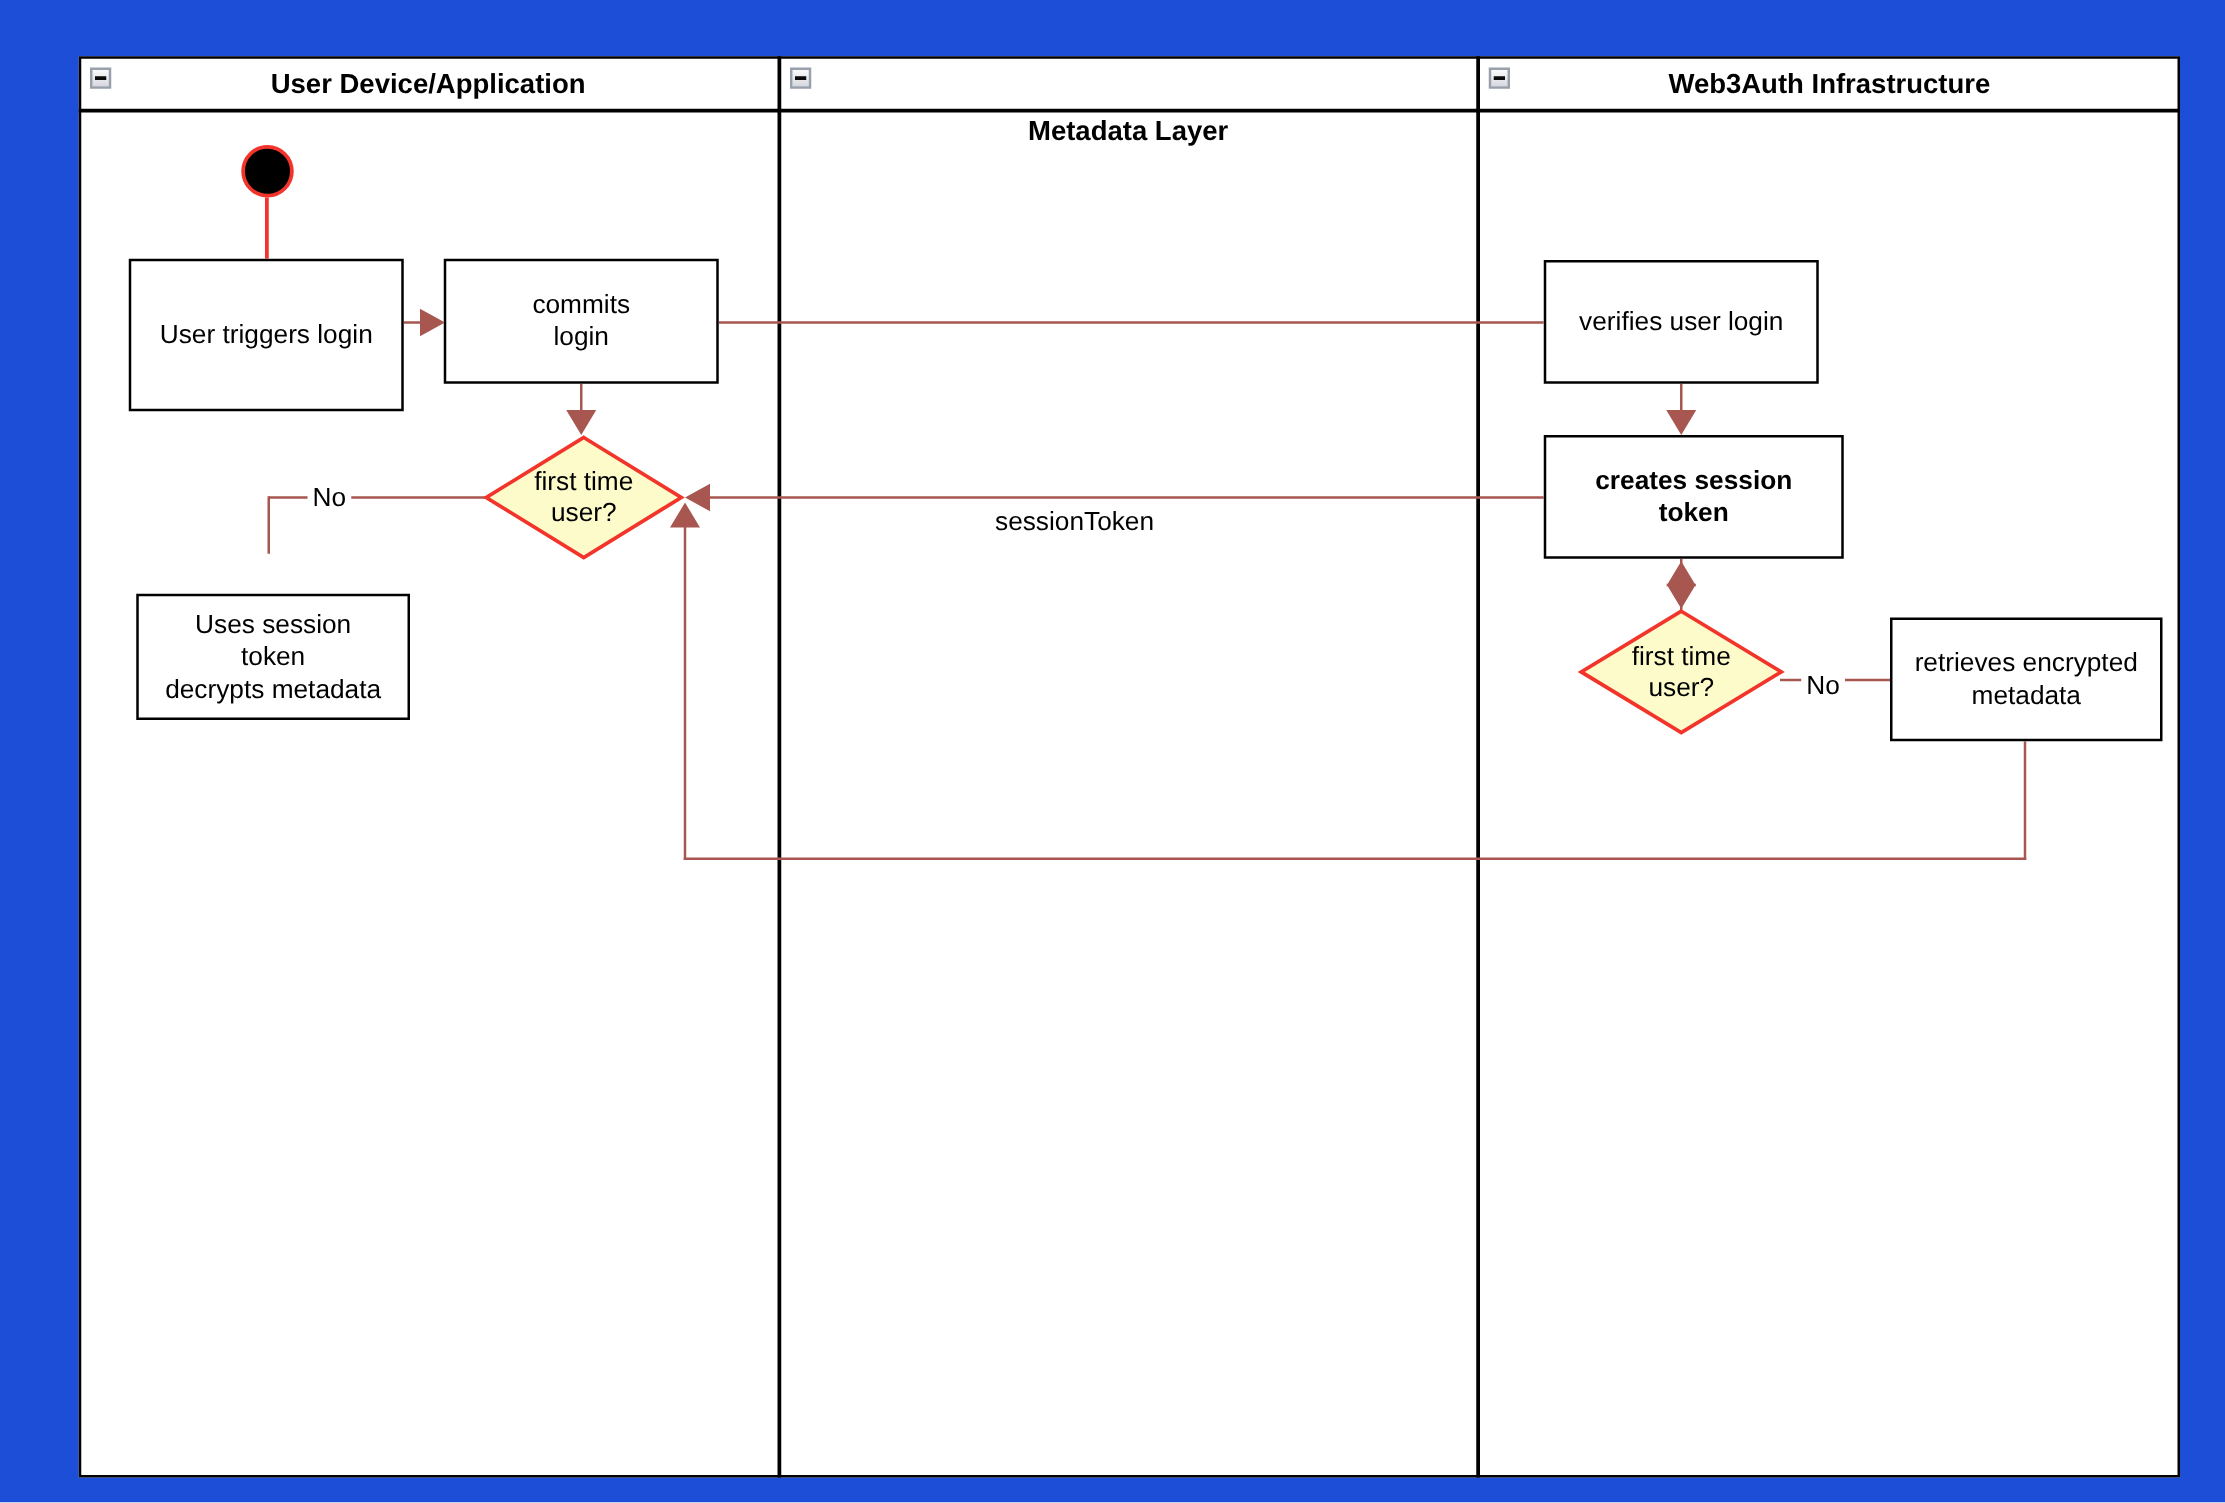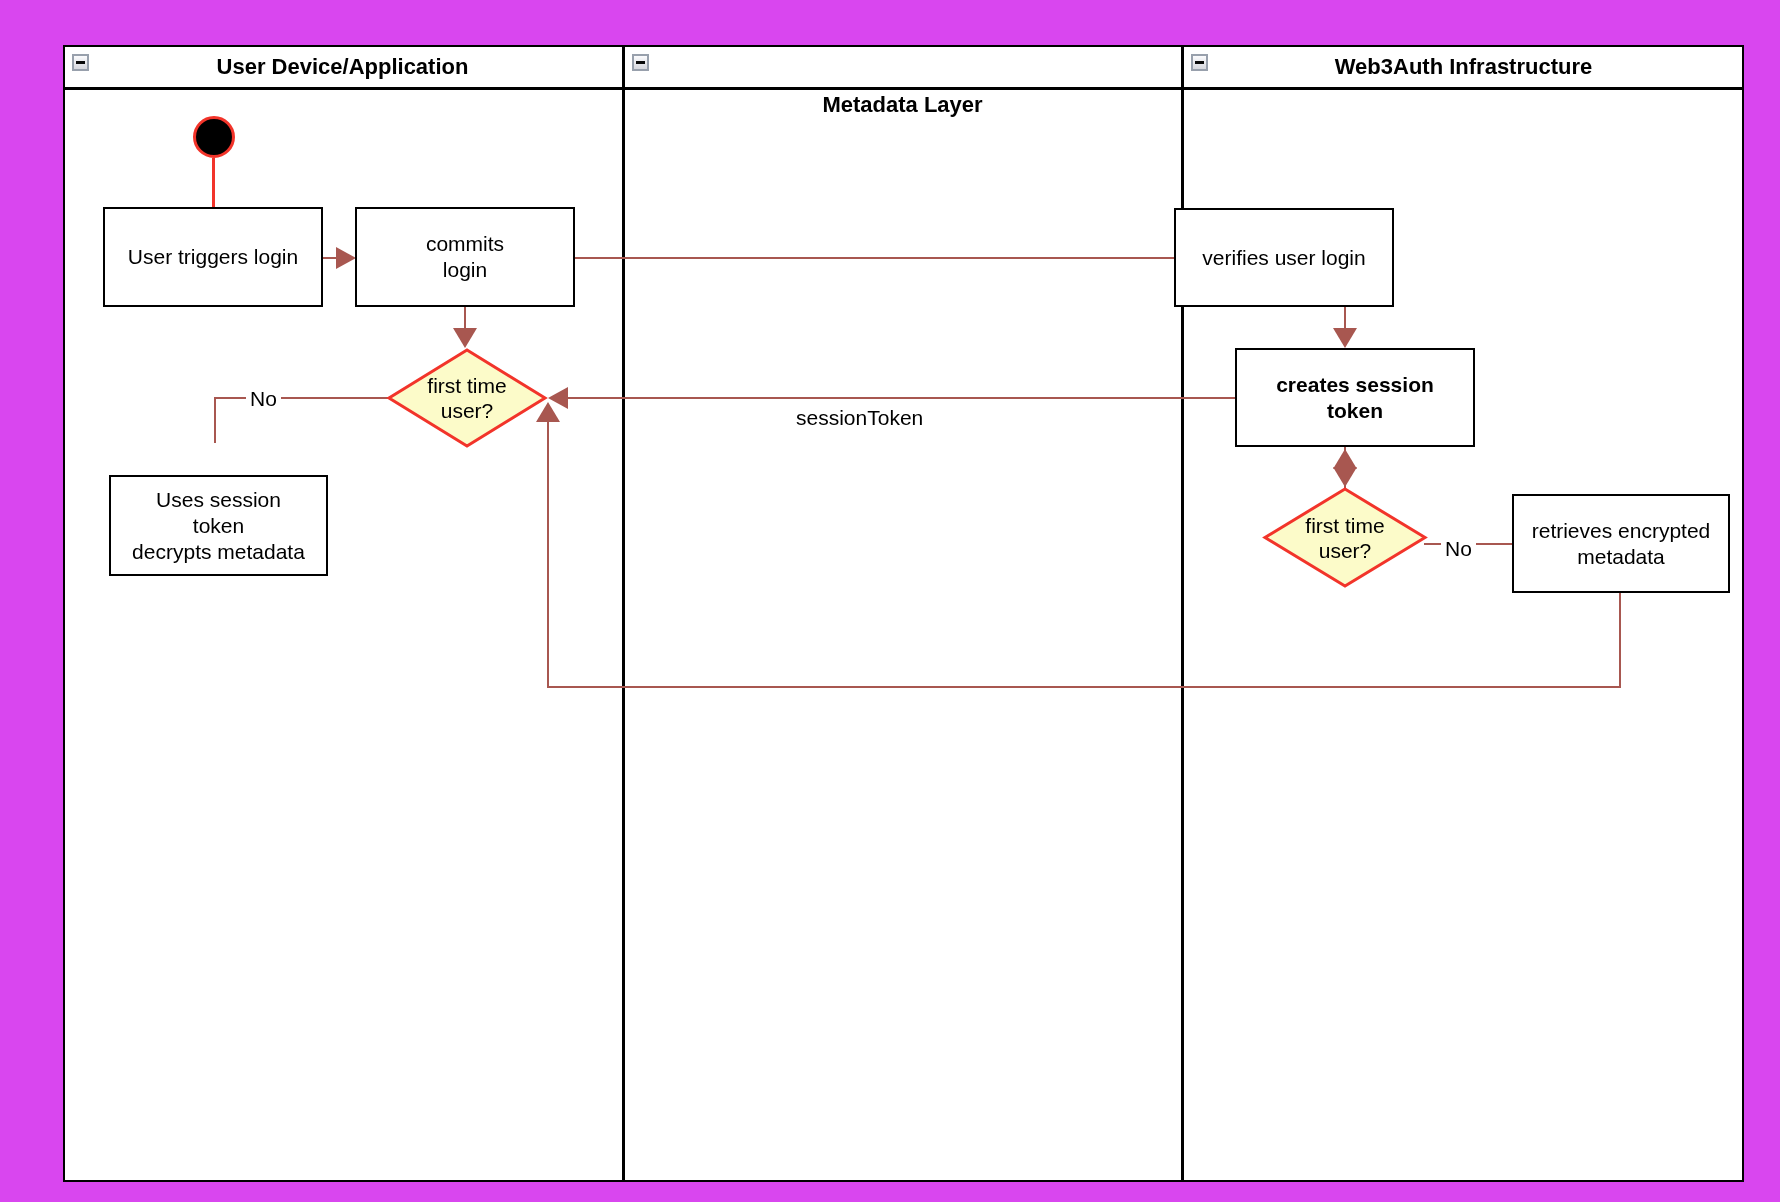--- a/index.html
+++ b/index.html
@@ -1,43 +1,43 @@
 <!DOCTYPE html>
 <html style="--edge: #a85750; --accent: #f2342a; --decision-fill: #fcfbc9; --shape-border: #000000;"><head>
 <meta charset="utf-8">
 <style>
   * { margin:0; padding:0; box-sizing:border-box; }
   html,body { background:#ffffff; }
   body { font-family:"Liberation Sans", sans-serif; color:#000; }
 
-  .canvas { position:relative; width:1780px; height:1202px; background:#d946ef; overflow:hidden; }
+  .canvas { position:relative; width:1780px; height:1202px; background:#1d4ed8; overflow:hidden; }
 
   
   .pool   { position:absolute; left:63px; top:45px; width:1681px; height:1137px; border:2px solid #000; background:#fff; }
   .hdrline{ position:absolute; left:63px; top:87px; width:1681px; height:3px; background:#000; }
   .vsep   { position:absolute; top:45px; width:3px; height:1137px; background:#000; }
   #vsep1  { left:622px; }
   #vsep2  { left:1181px; }
 
   .lane-header { position:absolute; top:47px; height:40px; display:flex; align-items:center; justify-content:center; font-weight:bold; font-size:22px; }
   #lh1 { left:63px;  width:559px; }
   #lh2 { left:624px; width:557px;margin-top:38px; }
   #lh3 { left:1183px; width:561px; }
 
   .collapse { position:absolute; width:17px; height:17px; top:54px; background:linear-gradient(#fbfbfd,#d7d8de); border:2px solid #98a0ac; display:flex; align-items:center; justify-content:center; cursor:pointer; }
   #cb1 { left:72px; } #cb2 { left:632px; } #cb3 { left:1191px; }
   .minus { width:9px; height:3px; background:#0a0a0a; }
 
   
   .node { position:absolute; background:#fff; border:2.5px solid #000; display:flex; align-items:center; justify-content:center; }
   .node-label, .dlabel { font-size:21px; line-height:26px; text-align:center; white-space:pre-line; }
-  #n1 { left:103px;  top:207px; width:220px; height:100px; }
+  #n1 { left:103px;  top:207px; width:220px; height:122px; }
   #n2 { left:355px;  top:207px; width:220px; height:100px; }
   #n3 { left:109px;  top:443px; width:219px; height:101px;margin-top:32px; }
-  #n4 { left:1174px; top:208px; width:220px; height:99px; }
+  #n4 { left:1235px; top:208px; width:220px; height:99px; }
   #n5 { left:1235px; top:348px; width:240px; height:99px;font-weight:bold; }
   #n6 { left:1512px; top:494px; width:218px; height:99px; }
 
   .start-node { position:absolute; left:193px; top:116px; width:42px; height:42px; border-radius:50%; background:#000; border:3px solid var(--accent,#f2342a); }
 
   .diamond { position:absolute; }
   #d1 { left:387px;  top:348px; width:160px; height:100px; }
   #d2 { left:1263px; top:487px; width:164px; height:101px; }
   .diamond svg { position:absolute; left:0; top:0; width:100%; height:100%; overflow:visible; }
   .diamond .dlabel { position:absolute; left:0; top:0; right:0; bottom:0; display:flex; align-items:center; justify-content:center; line-height:25px; }

